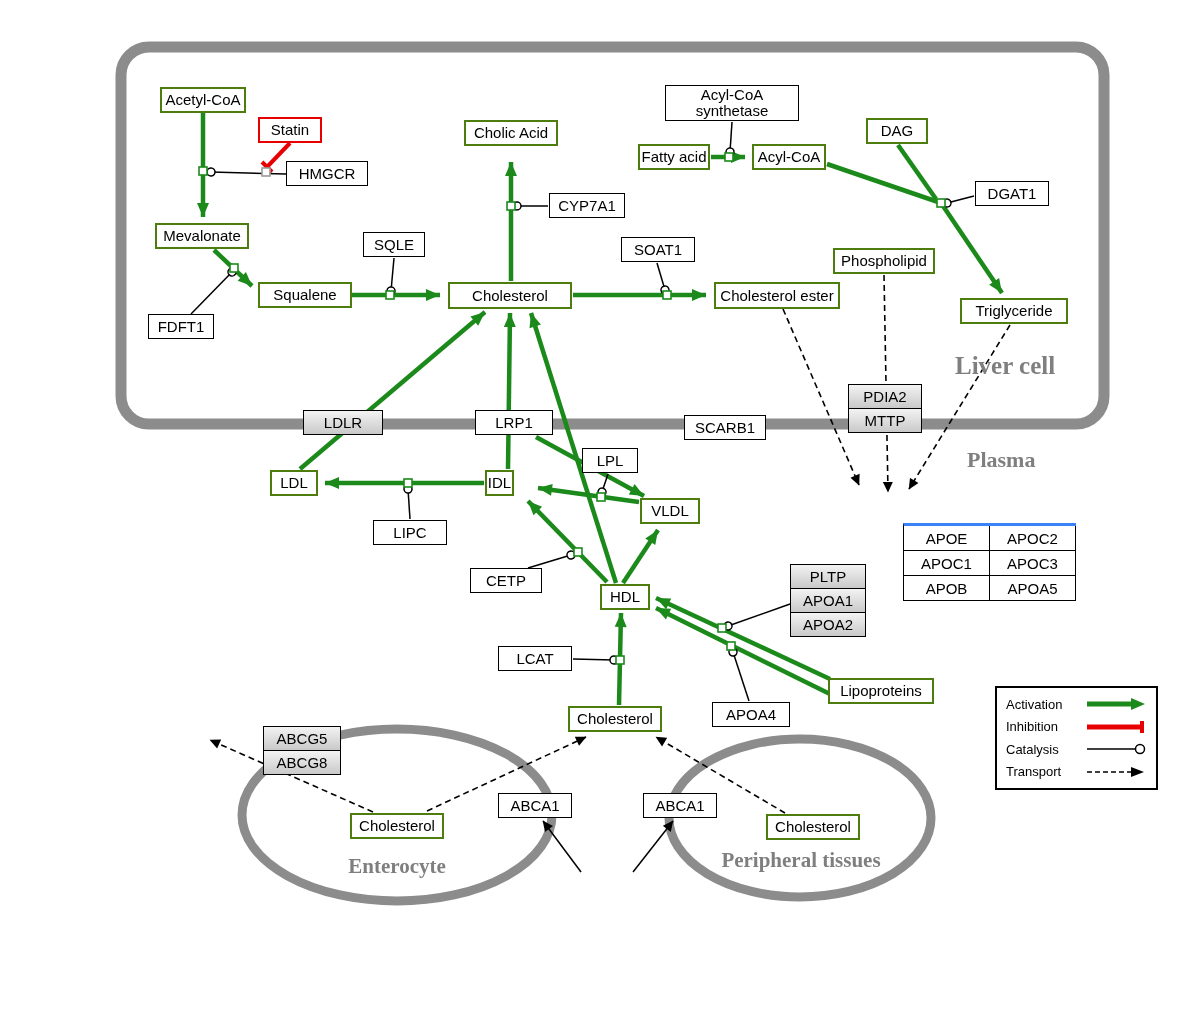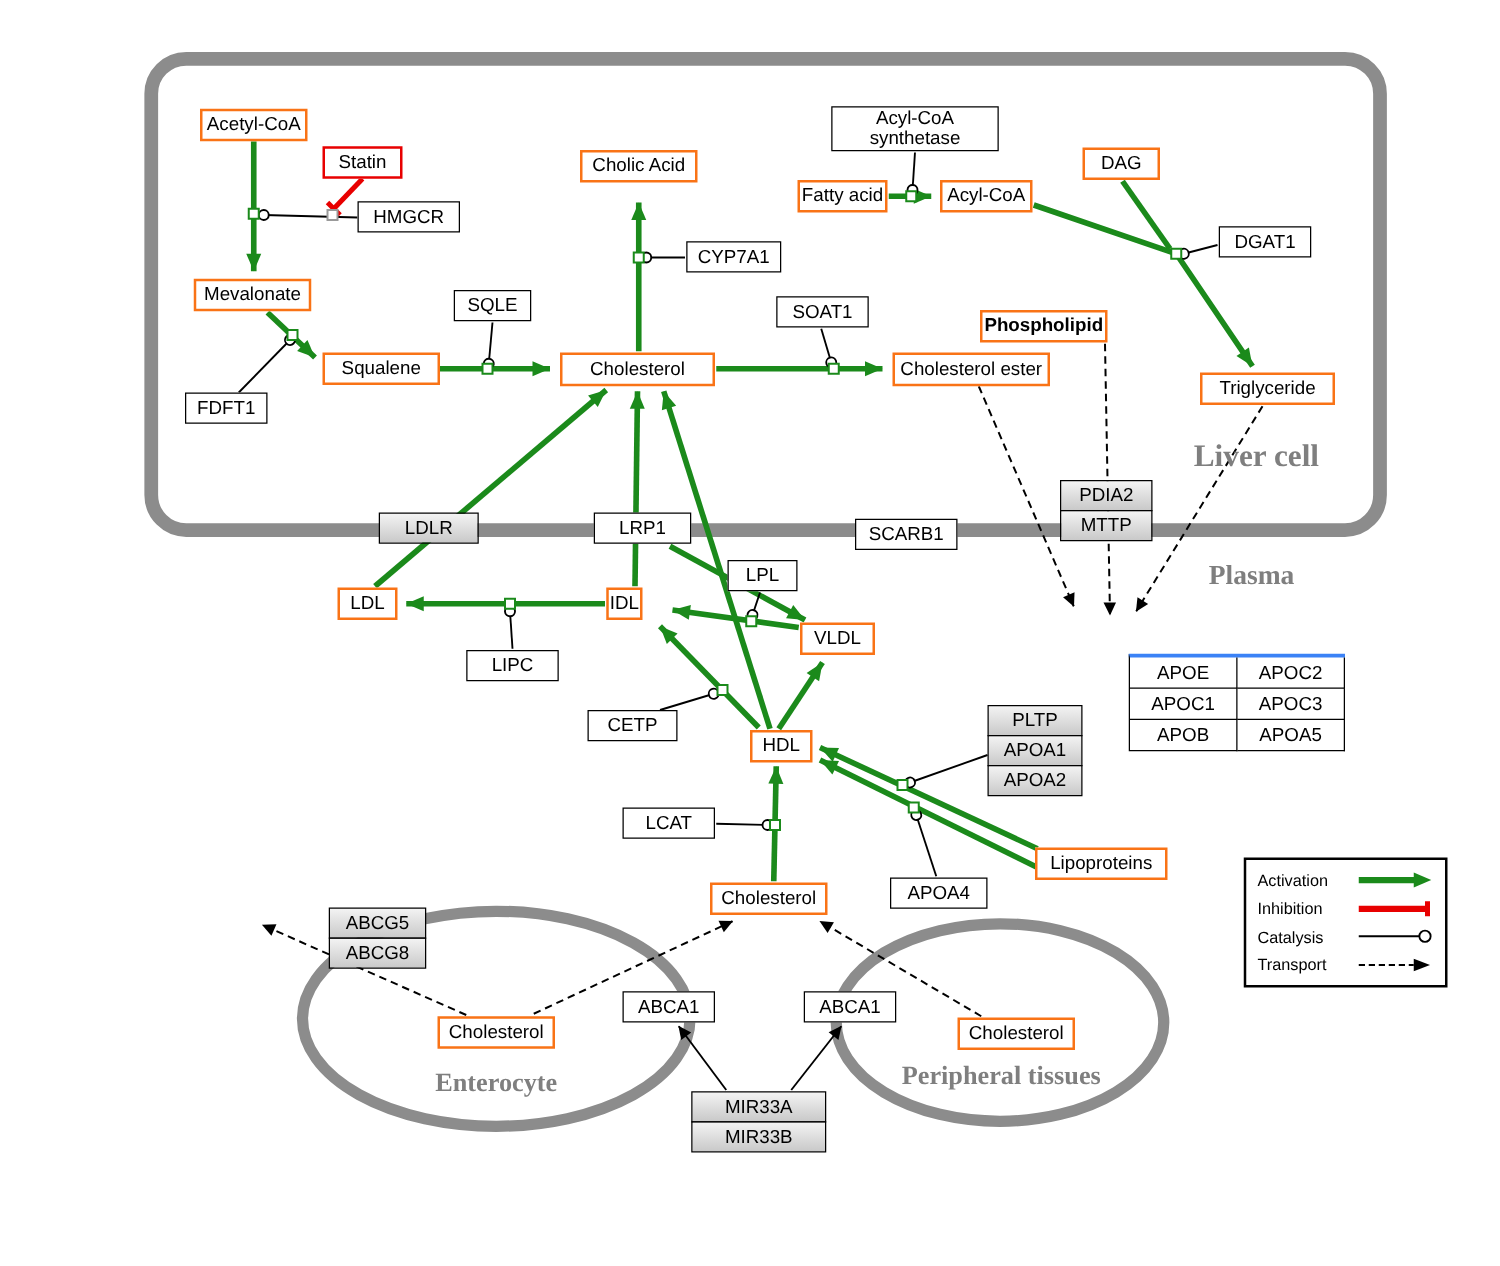--- a/index.html
+++ b/index.html
@@ -3,21 +3,21 @@
 <meta charset="utf-8">
 <title>Pathway</title>
 <style>
   html,body{margin:0;padding:0;background:#fff;}
   #canvas{position:relative;width:1200px;height:1013px;background:#fff;
           font-family:"Liberation Sans",sans-serif;overflow:hidden;}
   #edges{position:absolute;left:0;top:0;z-index:1;}
   .node{position:absolute;box-sizing:border-box;background:#fff;border:1px solid #000;
         display:flex;align-items:center;justify-content:center;text-align:center;
         font-size:15px;line-height:1.05;color:#000;z-index:3;}
-  .metab{border:2px solid #f97316;}
+  .metab{border:2px solid #4d7c0f;}
   .statin-node{border:2px solid #e80000;}
   .gfill{background:linear-gradient(180deg,#f3f3f3 0%,#c9c9c9 100%);}
   .stack{position:absolute;display:flex;flex-direction:column;z-index:3;}
   .stack-cell{box-sizing:border-box;border:1px solid #000;margin-top:-1px;
         display:flex;align-items:center;justify-content:center;font-size:15px;color:#000;}
   .stack-cell:first-child{margin-top:0;}
   .apo-table{position:absolute;display:grid;grid-template-columns:86px 86px;z-index:3;
         border-top:3px solid #3b82f6;border-left:1px solid #000;background:#fff;}
   .apo-cell{box-sizing:border-box;border-right:1px solid #000;border-bottom:1px solid #000;
         height:25px;display:flex;align-items:center;justify-content:center;font-size:15px;}
@@ -134,21 +134,21 @@
 
   <div class="node metab" style="left:160px;top:87px;width:86px;height:26px;">Acetyl-CoA</div>
   <div class="node metab" style="left:155px;top:223px;width:94px;height:26px;">Mevalonate</div>
   <div class="node metab" style="left:258px;top:282px;width:94px;height:26px;">Squalene</div>
   <div class="node metab" style="left:464px;top:120px;width:94px;height:26px;">Cholic Acid</div>
   <div class="node metab" style="left:448px;top:282px;width:124px;height:27px;">Cholesterol</div>
   <div class="node metab" style="left:714px;top:282px;width:126px;height:27px;">Cholesterol ester</div>
   <div class="node metab" style="left:638px;top:144px;width:72px;height:26px;">Fatty acid</div>
   <div class="node metab" style="left:752px;top:144px;width:74px;height:26px;">Acyl-CoA</div>
   <div class="node metab" style="left:866px;top:118px;width:62px;height:26px;">DAG</div>
-  <div class="node metab" style="left:784px;top:248px;width:102px;height:26px;font-weight:bold;">Phospholipid</div>
+  <div class="node metab" style="left:833px;top:248px;width:102px;height:26px;">Phospholipid</div>
   <div class="node metab" style="left:960px;top:298px;width:108px;height:26px;">Triglyceride</div>
   <div class="node metab" style="left:270px;top:470px;width:48px;height:26px;text-align:center;">LDL</div>
   <div class="node metab" style="left:485px;top:470px;width:29px;height:26px;">IDL</div>
   <div class="node metab" style="left:640px;top:498px;width:60px;height:26px;">VLDL</div>
   <div class="node metab" style="left:600px;top:584px;width:50px;height:26px;">HDL</div>
   <div class="node metab" style="left:568px;top:706px;width:94px;height:26px;">Cholesterol</div>
   <div class="node metab" style="left:828px;top:678px;width:106px;height:26px;">Lipoproteins</div>
   <div class="node metab" style="left:350px;top:813px;width:94px;height:26px;">Cholesterol</div>
   <div class="node metab" style="left:766px;top:814px;width:94px;height:26px;">Cholesterol</div>
 
@@ -181,24 +181,20 @@
     <div class="stack-cell gfill" style="width:76px;height:25px;">PLTP</div>
     <div class="stack-cell gfill" style="width:76px;height:25px;">APOA1</div>
     <div class="stack-cell gfill" style="width:76px;height:25px;">APOA2</div>
   </div>
 
   <div class="stack" style="left:263px;top:726px;">
     <div class="stack-cell gfill" style="width:78px;height:25px;">ABCG5</div>
     <div class="stack-cell gfill" style="width:78px;height:25px;">ABCG8</div>
   </div>
 
-  <div class="stack" style="left:553px;top:873px;">
-    <div class="stack-cell gfill" style="width:108px;height:25px;">MIR33A</div>
-    <div class="stack-cell gfill" style="width:108px;height:25px;">MIR33B</div>
-  </div>
 
   <div class="apo-table" style="left:903px;top:523px;">
     <div class="apo-cell">APOE</div>
     <div class="apo-cell">APOC2</div>
     <div class="apo-cell">APOC1</div>
     <div class="apo-cell">APOC3</div>
     <div class="apo-cell">APOB</div>
     <div class="apo-cell">APOA5</div>
   </div>
 

